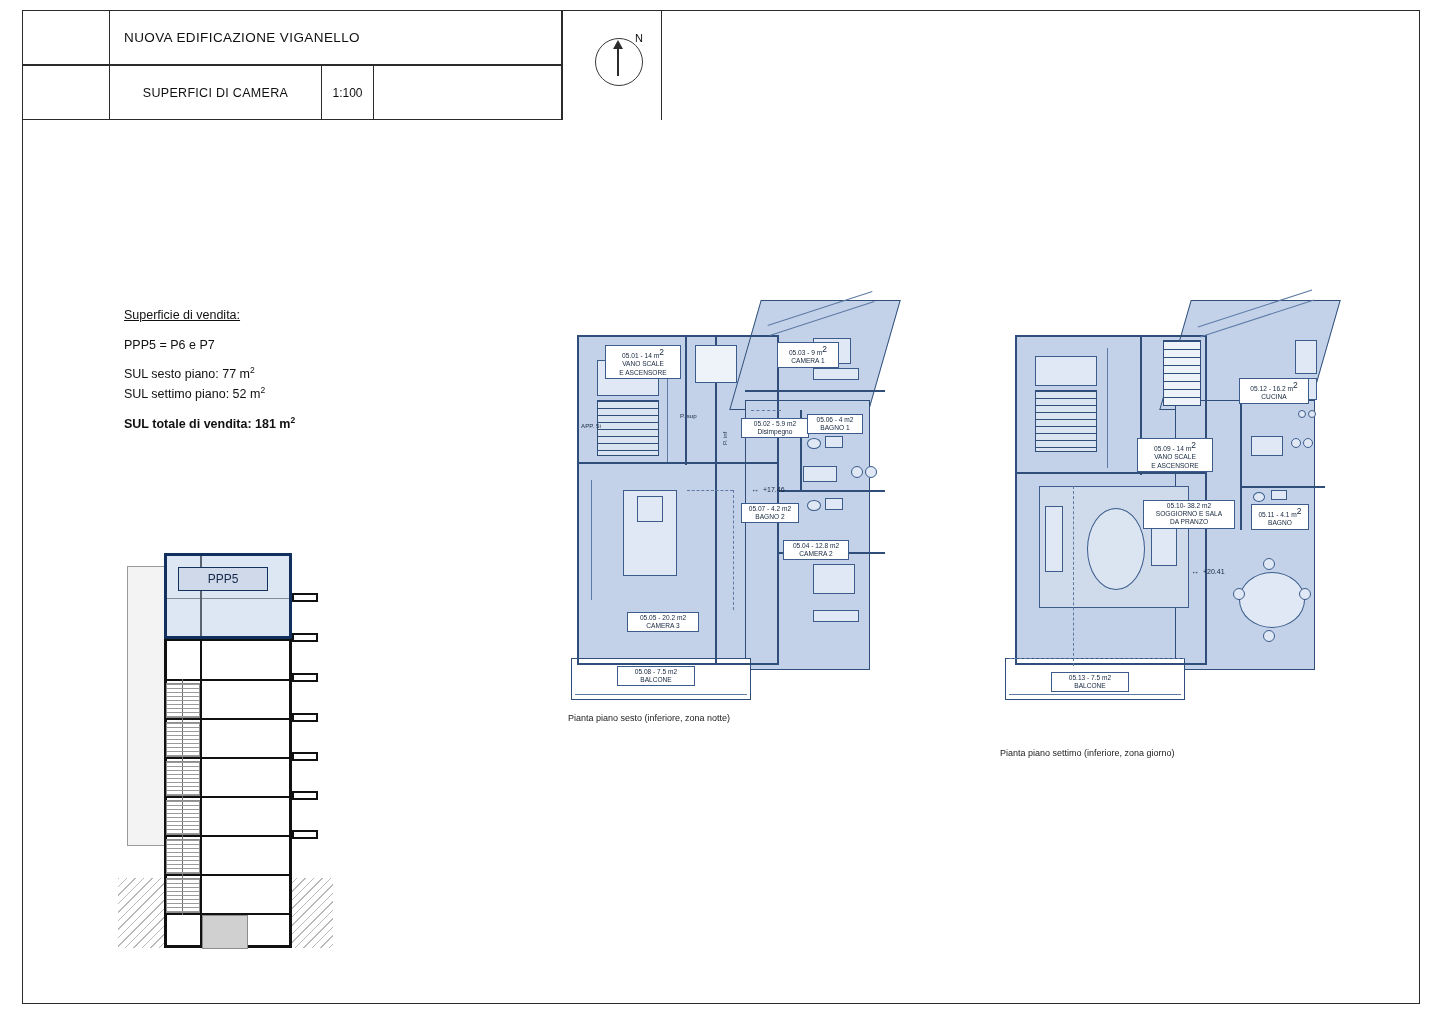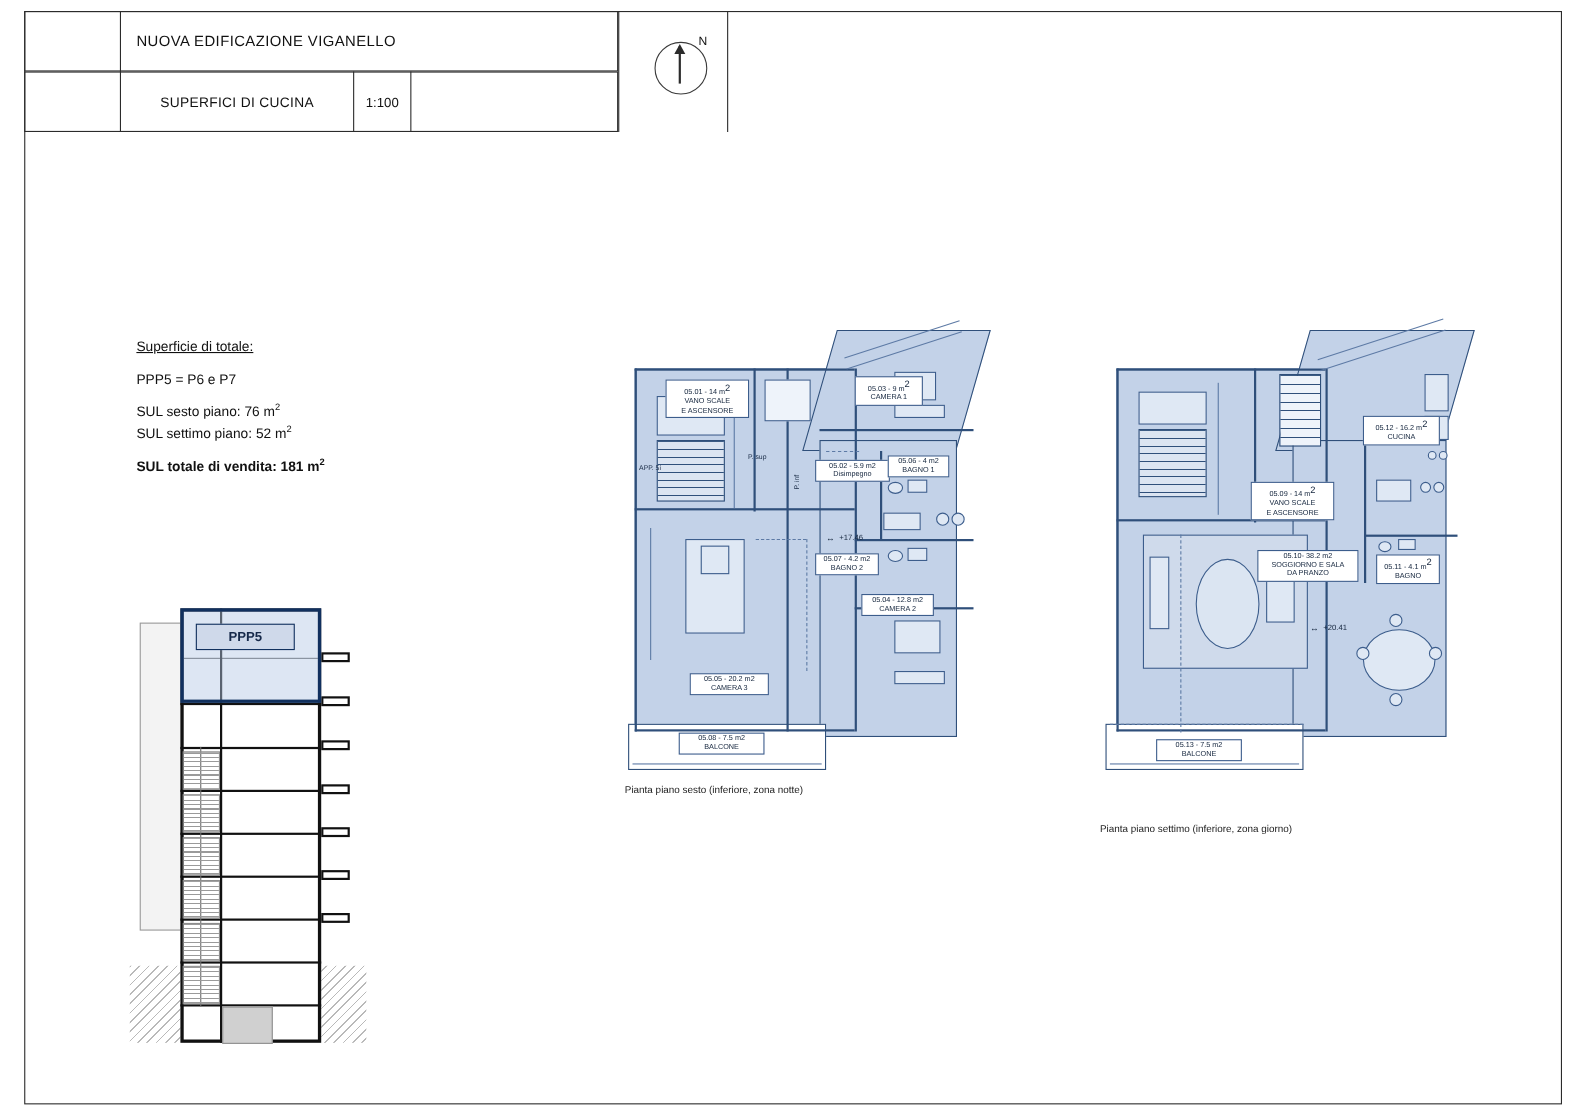--- a/index.html
+++ b/index.html
@@ -38,21 +38,21 @@
      background:repeating-linear-gradient(135deg,#b9b9b9 0 1px,transparent 1px 6px);}
   .sec-outline{position:absolute;left:46px;top:0px;width:128px;height:395px;border:3px solid #111;box-sizing:border-box;background:#fff;}
   .sec-lightbox{position:absolute;left:9px;top:13px;width:36px;height:278px;border:1px solid #9a9a9a;background:#f3f3f3;}
   .sec-floor{position:absolute;left:46px;width:128px;height:0;border-top:2px solid #111;box-sizing:border-box;}
   .sec-innerline{position:absolute;left:46px;width:128px;border-top:1px solid #5a5a5a;}
   .sec-vert{position:absolute;width:0;border-left:2px solid #111;}
   .sec-vthin{position:absolute;width:0;border-left:1px solid #6d6d6d;}
   .sec-grayblock{position:absolute;background:#d0d0d0;border:1px solid #8d8d8d;}
   .sec-stair{position:absolute;background:repeating-linear-gradient(to bottom,#9a9a9a 0 1px,transparent 1px 4px);border:1px solid #8d8d8d;}
   .sec-highlight{position:absolute;left:46px;top:0px;width:128px;height:86px;border:3px solid #11305e;box-sizing:border-box;background:rgba(180,200,228,.45);}
-  .sec-ppp5{position:absolute;left:60px;top:14px;width:88px;height:22px;border:1px solid #11305e;background:#cfd9ea;display:flex;align-items:center;justify-content:center;font-size:12px;font-weight:bold;color:#16294a;}
+  .sec-ppp5{position:absolute;left:60px;top:14px;width:88px;height:22px;border:1px solid #11305e;background:#cfd9ea;display:flex;align-items:center;justify-content:center;font-size:12px;font-weight:normal;color:#16294a;}
   .sec-balc{position:absolute;background:#fff;border:2px solid #111;}
 
   
   .plan{position:absolute;}
   .planA{left:555px;top:290px;width:340px;height:440px;}
   .planB{left:995px;top:290px;width:350px;height:440px;}
   .cap{position:absolute;font-size:9px;color:#222;}
   .capA{left:568px;top:713px;}
   .capB{left:1000px;top:748px;}
 
@@ -76,33 +76,33 @@
 </head>
 <body>
 
 <div class="sheet">
   <div class="sheet-border"></div>
 
   <div class="tb tb-row1"></div>
   <div class="tb tb-row2"></div>
   <div class="tb-c1"></div>
   <div class="tb-title">NUOVA EDIFICAZIONE VIGANELLO</div>
-  <div class="tb-sub">SUPERFICI DI CUCINA</div>
+  <div class="tb-sub">SUPERFICI DI CAMERA</div>
   <div class="tb-scale">1:100</div>
   <div class="tb-north">
     <div class="north-circle"></div>
     <div class="north-needle"></div>
     <div class="north-head"></div>
     <div class="north-label">N</div>
   </div>
 
   <div class="legend">
-    <span class="u">Superficie di totale:</span>
+    <span class="u">Superficie di vendita:</span>
     <span class="l">PPP5 = P6 e P7</span>
-    <span class="l tight"><span>SUL sesto piano: 76 m</span><sup>2</sup></span>
+    <span class="l tight"><span>SUL sesto piano: 77 m</span><sup>2</sup></span>
     <span class="l"><span>SUL settimo piano: 52 m</span><sup>2</sup></span>
     <span class="b"><span>SUL totale di vendita: 181 m</span><sup>2</sup></span>
   </div>
 
   <div class="section">
     <div class="sec-hatch"></div>
     <div class="sec-hatch2"></div>
     <div class="sec-lightbox"></div>
     <div class="sec-outline"></div>
 

